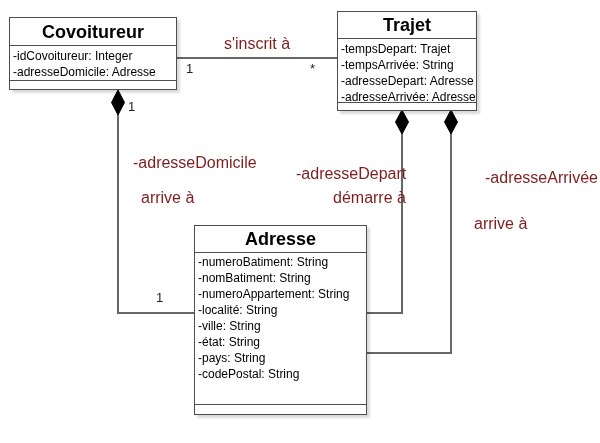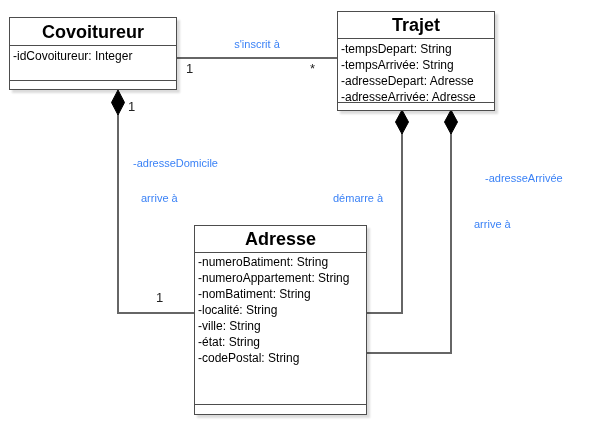--- a/index.html
+++ b/index.html
@@ -25,22 +25,22 @@
   .uml-attrs {
     flex:1 1 auto; box-sizing:border-box;
     border-bottom:1.5px solid #4d4d4d;
     padding:2px 3px 6px 3px; overflow:hidden;
   }
   .uml-attr {
     font-size:12px; line-height:16px; white-space:nowrap;
   }
   .uml-footer { flex:0 0 auto; box-sizing:border-box; }
   .lbl {
-    position:absolute; font-size:11px; line-height:14px;
-    white-space:nowrap; color:#3b82f6;
+    position:absolute; font-size:16px; line-height:14px;
+    white-space:nowrap; color:#7f1d1d;
   }
   .mult { position:absolute; font-size:13px; line-height:14px; color:#222; }
   .assoc-name { text-align:center; }
 </style>
 </head>
 <body>
 
 <div class="canvas">
 
   <svg class="wires" viewBox="0 0 600 443">
@@ -54,56 +54,59 @@
     <polygon points="402,110 408.5,122 402,134 395.5,122" fill="#000000" stroke="#000000"></polygon>
 
     <path d="M451,133 L451,353 L366,353" fill="none" stroke="#666666" stroke-width="2"></path>
     <polygon points="451,110 457.5,122 451,134 444.5,122" fill="#000000" stroke="#000000"></polygon>
   </svg>
 
   <div class="uml-class" style="left:9px; top:17px; width:168px; height:73px;">
     <div class="uml-title">Covoitureur</div>
     <div class="uml-attrs">
       <div class="uml-attr">-idCovoitureur: Integer</div>
+      <div class="uml-attr">-adresseDomicile: Adresse</div>
     </div>
     <div class="uml-footer" style="height:8px;"></div>
   </div>
 
-  <div class="uml-class" style="left:337px; top:11px; width:158px; height:100px;">
+  <div class="uml-class" style="left:337px; top:11px; width:140px; height:100px;">
     <div class="uml-title" style="padding-top:3px;">Trajet</div>
     <div class="uml-attrs">
-      <div class="uml-attr">-tempsDepart: String</div>
+      <div class="uml-attr">-tempsDepart: Trajet</div>
       <div class="uml-attr">-tempsArrivée: String</div>
       <div class="uml-attr">-adresseDepart: Adresse</div>
       <div class="uml-attr">-adresseArrivée: Adresse</div>
     </div>
     <div class="uml-footer" style="height:7px;"></div>
   </div>
 
   <div class="uml-class" style="left:194px; top:225px; width:173px; height:190px;">
     <div class="uml-title" style="padding-top:3px;">Adresse</div>
     <div class="uml-attrs" style="padding-top:1px;">
       <div class="uml-attr">-numeroBatiment: String</div>
+      <div class="uml-attr">-nomBatiment: String</div>
       <div class="uml-attr">-numeroAppartement: String</div>
-      <div class="uml-attr">-nomBatiment: String</div>
       <div class="uml-attr">-localité: String</div>
       <div class="uml-attr">-ville: String</div>
       <div class="uml-attr">-état: String</div>
+      <div class="uml-attr">-pays: String</div>
       <div class="uml-attr">-codePostal: String</div>
     </div>
     <div class="uml-footer" style="height:9px;"></div>
   </div>
 
   <div class="lbl assoc-name" style="left:177px; top:37px; width:160px;">s'inscrit à</div>
   <div class="mult" style="left:186px; top:62px;">1</div>
   <div class="mult" style="left:310px; top:62px;">*</div>
 
   <div class="mult" style="left:128px; top:100px;">1</div>
   <div class="lbl" style="left:133px; top:156px;">-adresseDomicile</div>
   <div class="lbl" style="left:141px; top:191px;">arrive à</div>
   <div class="mult" style="left:156px; top:291px;">1</div>
 
+  <div class="lbl" style="left:296px; top:167px;">-adresseDepart</div>
   <div class="lbl" style="left:304px; top:191px;margin-left:29px;">démarre à</div>
 
   <div class="lbl" style="left:466px; top:171px;margin-left:19px;">-adresseArrivée</div>
   <div class="lbl" style="left:474px; top:193px;margin-top:24px;">arrive à</div>
 
 </div>
 
 </body></html>

